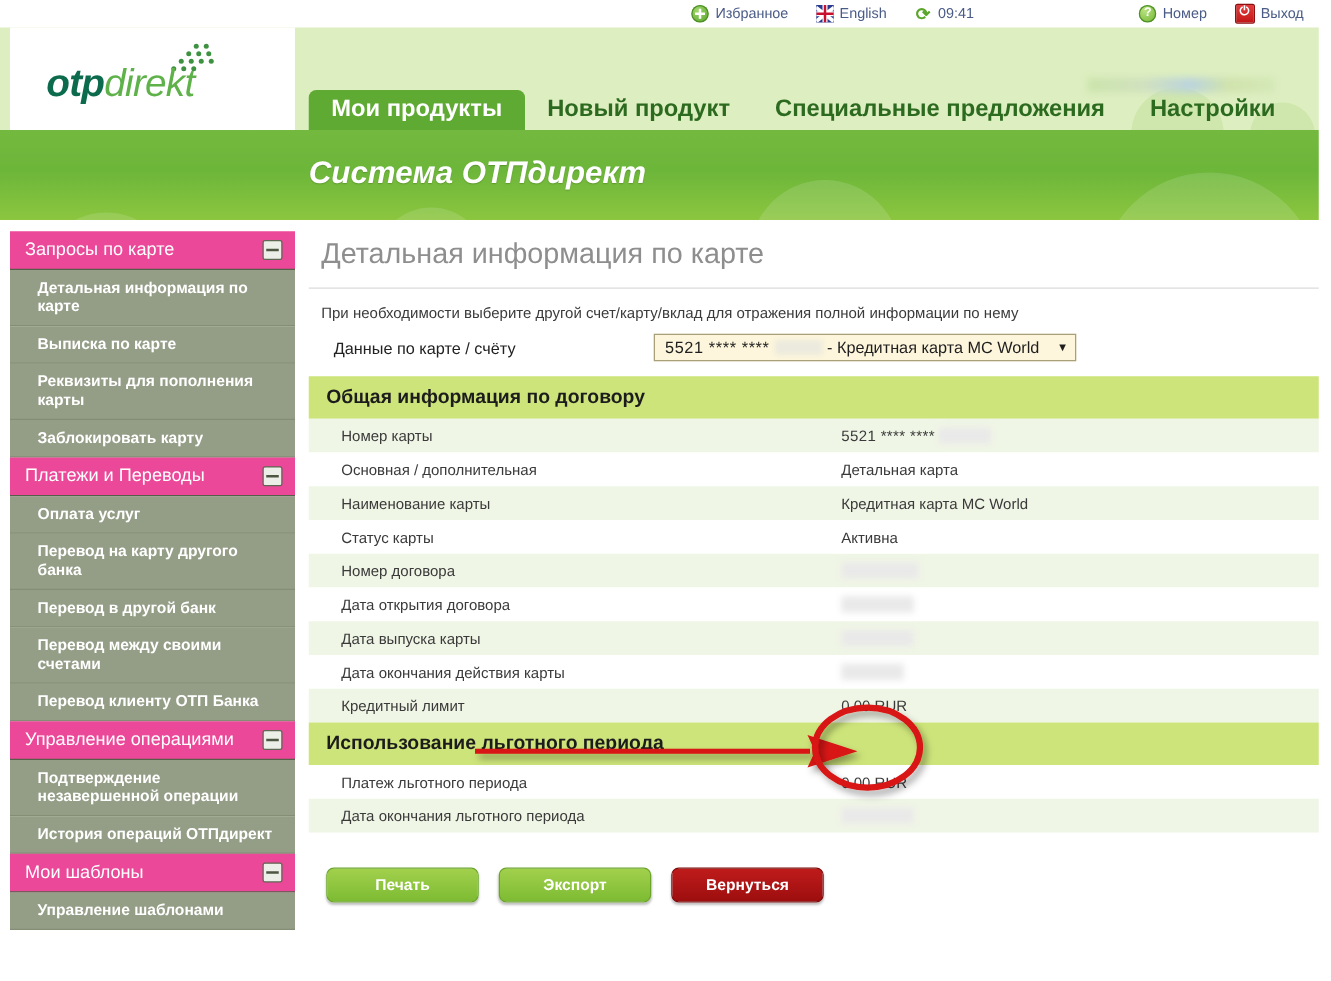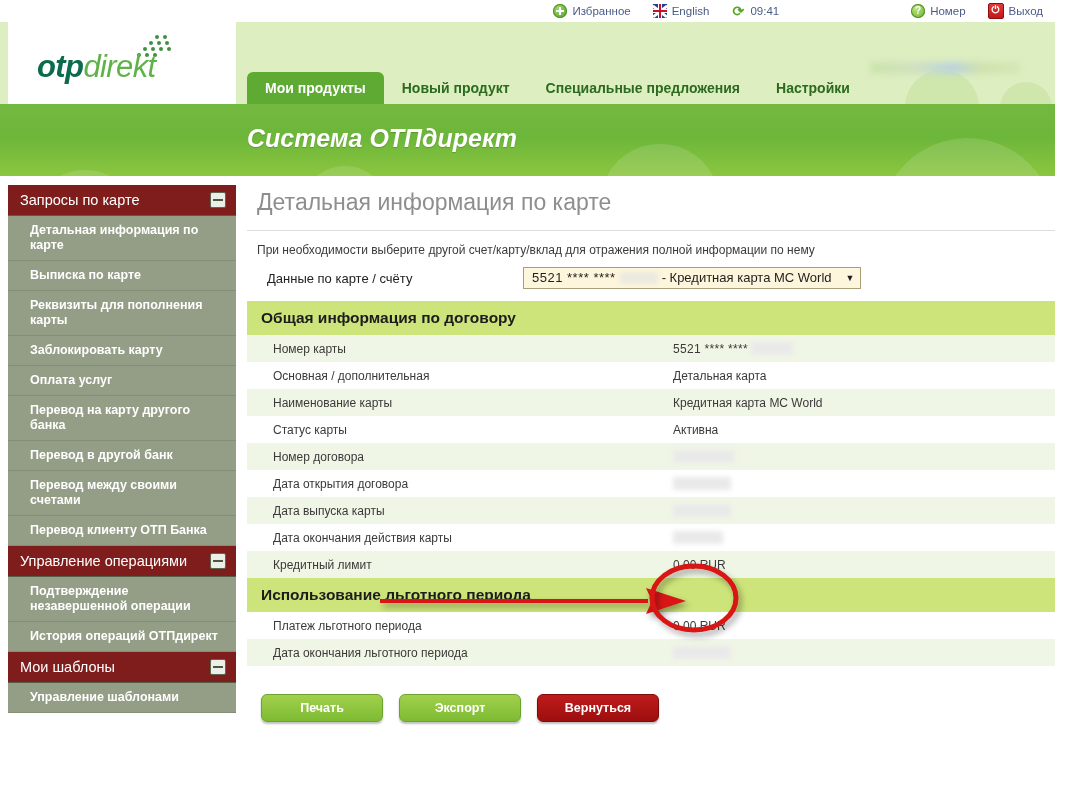--- a/index.html
+++ b/index.html
@@ -74,21 +74,21 @@
 
   .redact-head{
     position:absolute;left:870px;top:40px;width:150px;height:12px;
     background:linear-gradient(90deg,#c9e3a9,#cfe0bf 30%,#b7d1e0 55%,#cfe2ab 75%,#d3e7b6);
     filter:blur(3px);opacity:.9;
   }
 
   
   .tabs{position:absolute;left:247px;top:72px;height:32px;display:flex;align-items:flex-end;z-index:5;}
   .tab{
-    height:32px;line-height:32px;padding:0 18px;font-size:14px;font-weight:bold;
+    height:32px;line-height:32px;padding:0 18px;font-size:19px;font-weight:bold;
     color:#2c6b1f;white-space:nowrap;
   }
   .tab.active{
     background:#5faa33;color:#ffffff;border-radius:6px 6px 0 0;
   }
 
   
   .banner{
     position:absolute;left:0;top:104px;width:1055px;height:72px;
     background:linear-gradient(180deg,#74b93f 0%,#6cb63a 45%,#8cc63f 100%);
@@ -97,21 +97,21 @@
   .bn-circle{position:absolute;border-radius:50%;background:rgba(255,255,255,.13);}
   .banner .btitle{
     position:absolute;left:247px;top:20px;
     font-size:25px;font-style:italic;font-weight:bold;color:#ffffff;
     text-shadow:0 1px 1px rgba(0,0,0,.18);
   }
 
   
   .sidebar{position:absolute;left:8px;top:185px;width:228px;}
   .sb-group{
-    background:#7f1d1d;color:#ffffff;font-size:14.5px;
+    background:#ec4899;color:#ffffff;font-size:14.5px;
     padding:7px 10px 7px 12px;display:flex;align-items:center;justify-content:space-between;
     border-bottom:1px solid #545e48;
   }
   .sb-minus{
     width:14px;height:14px;background:#eceee8;border:1px solid #5d6751;border-radius:2px;
     position:relative;flex:0 0 auto;
   }
   .sb-minus:before{content:"";position:absolute;left:2px;top:6px;width:10px;height:2px;background:#4c5640;}
   .sb-item{
     background:#949d86;color:#ffffff;font-size:12.5px;font-weight:bold;
@@ -252,20 +252,24 @@
 
     <div class="sb-group">
       <span>Запросы по карте</span>
       <span class="sb-minus"></span>
     </div>
     <div class="sb-item">Детальная информация по карте</div>
     <div class="sb-item">Выписка по карте</div>
     <div class="sb-item">Реквизиты для пополнения карты</div>
     <div class="sb-item">Заблокировать карту</div>
 
+    <div class="sb-group">
+      <span>Платежи и Переводы</span>
+      <span class="sb-minus"></span>
+    </div>
     <div class="sb-item">Оплата услуг</div>
     <div class="sb-item">Перевод на карту другого банка</div>
     <div class="sb-item">Перевод в другой банк</div>
     <div class="sb-item">Перевод между своими счетами</div>
     <div class="sb-item">Перевод клиенту ОТП Банка</div>
 
     <div class="sb-group">
       <span>Управление операциями</span>
       <span class="sb-minus"></span>
     </div>

